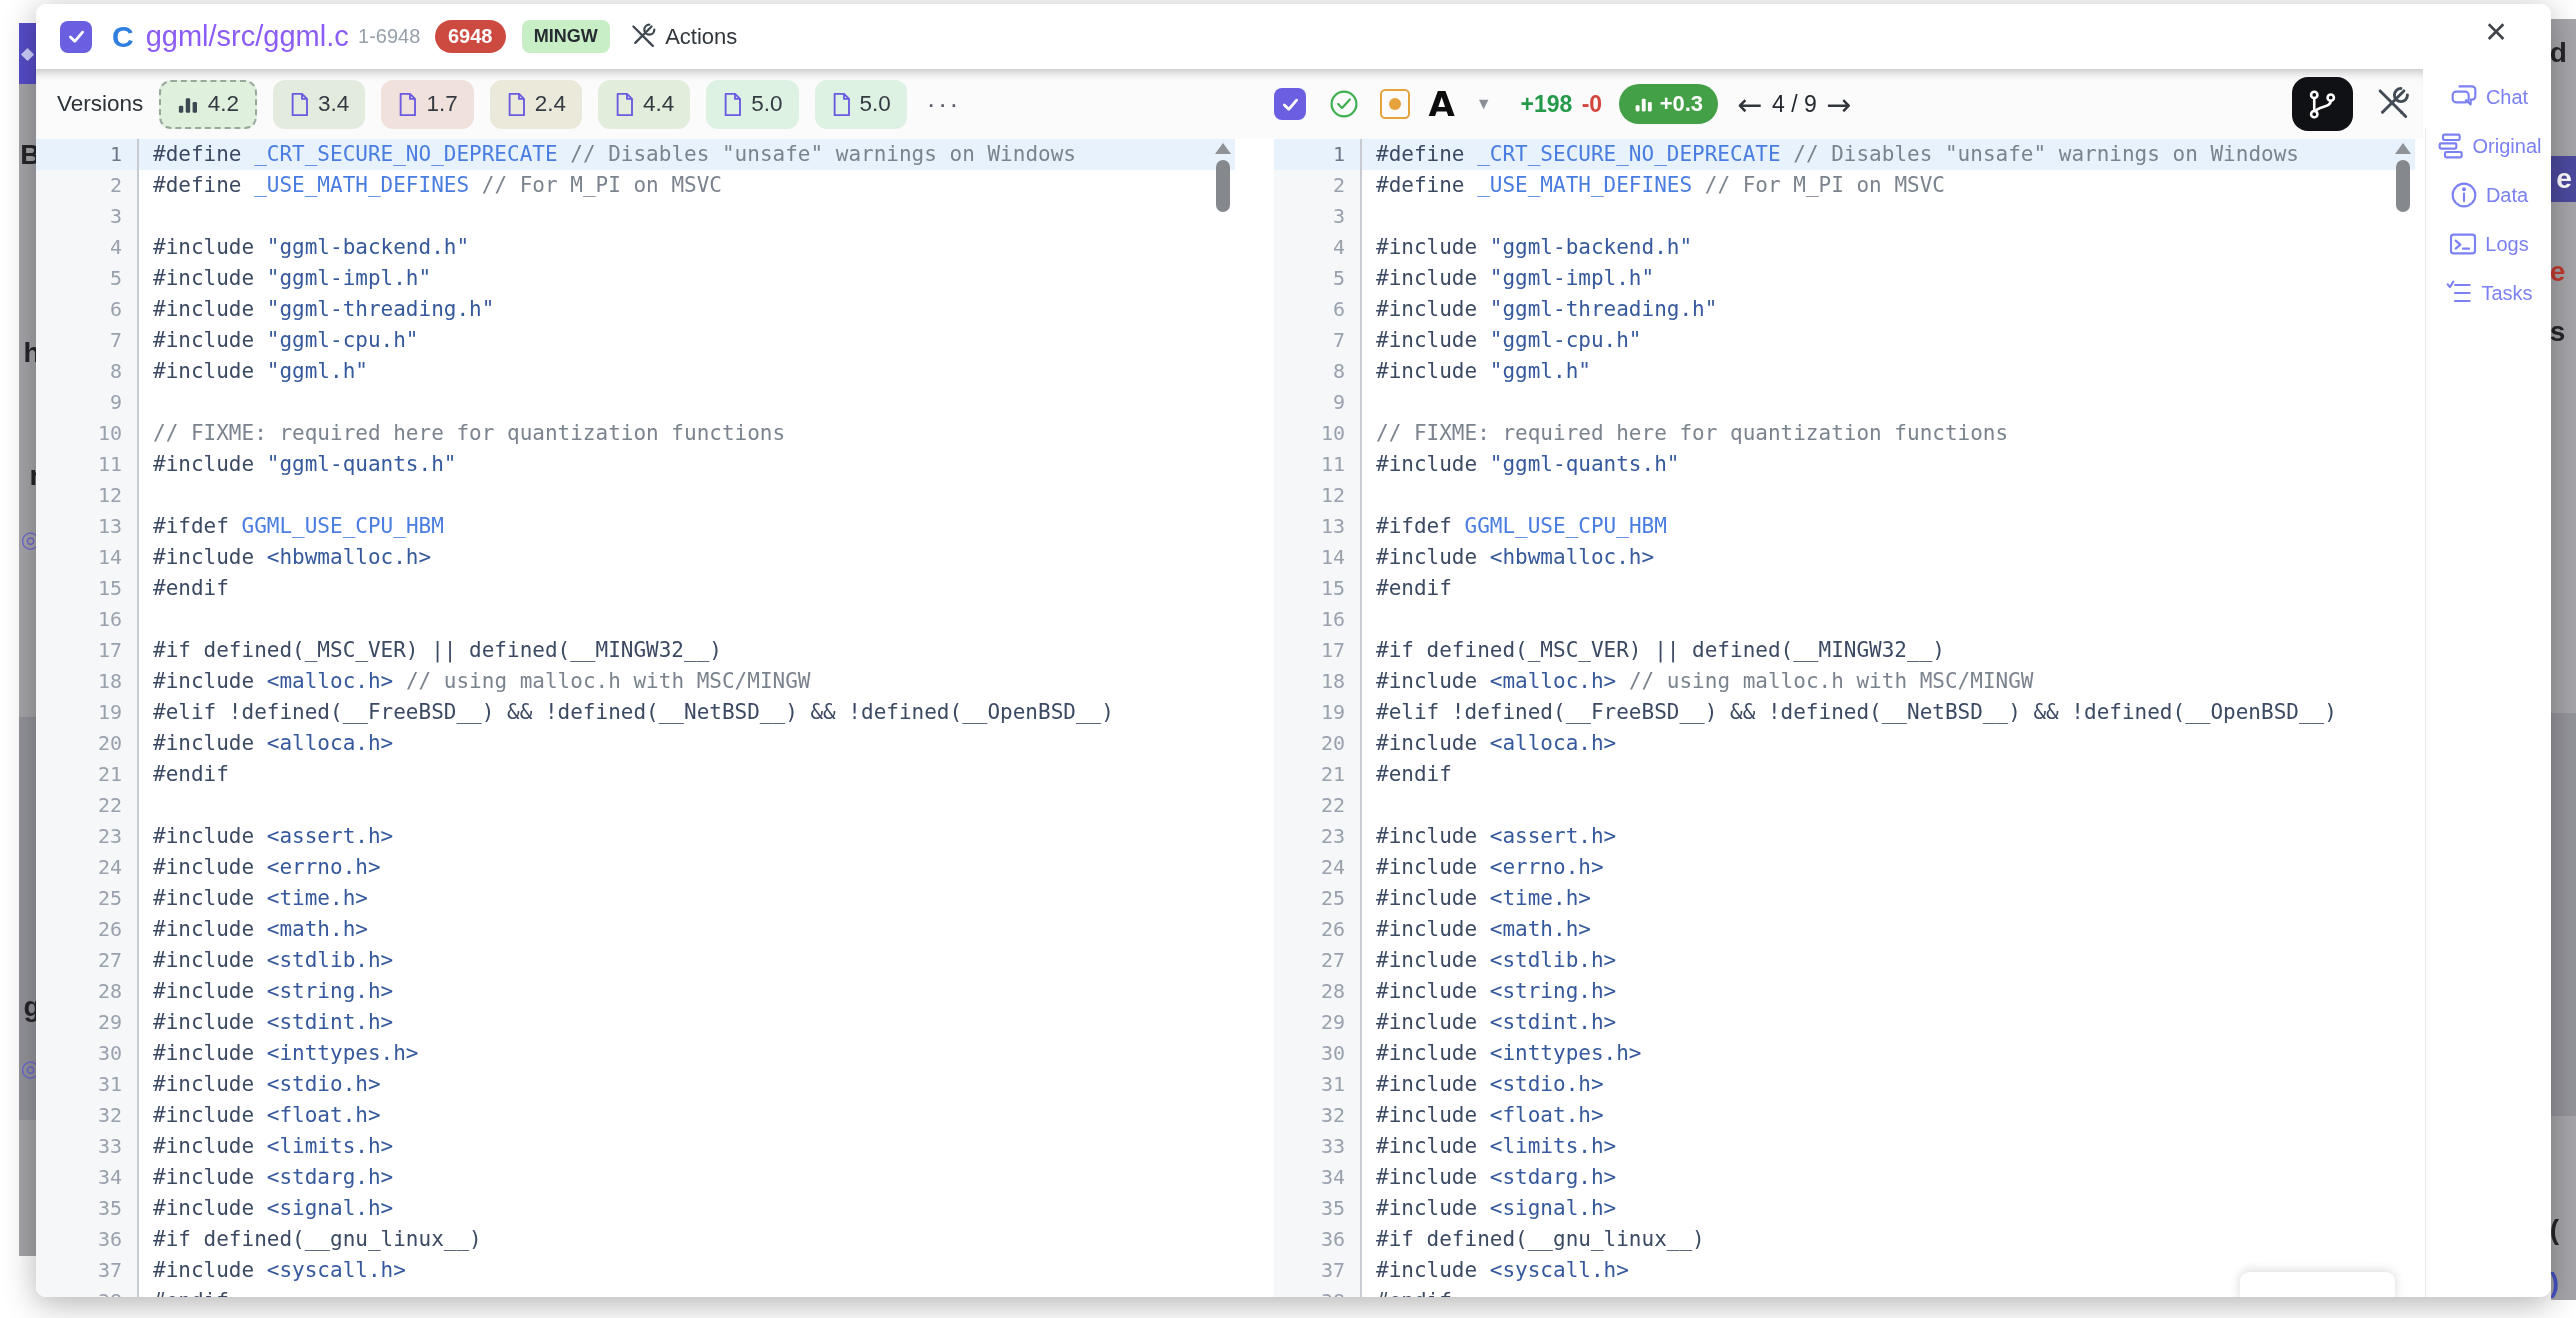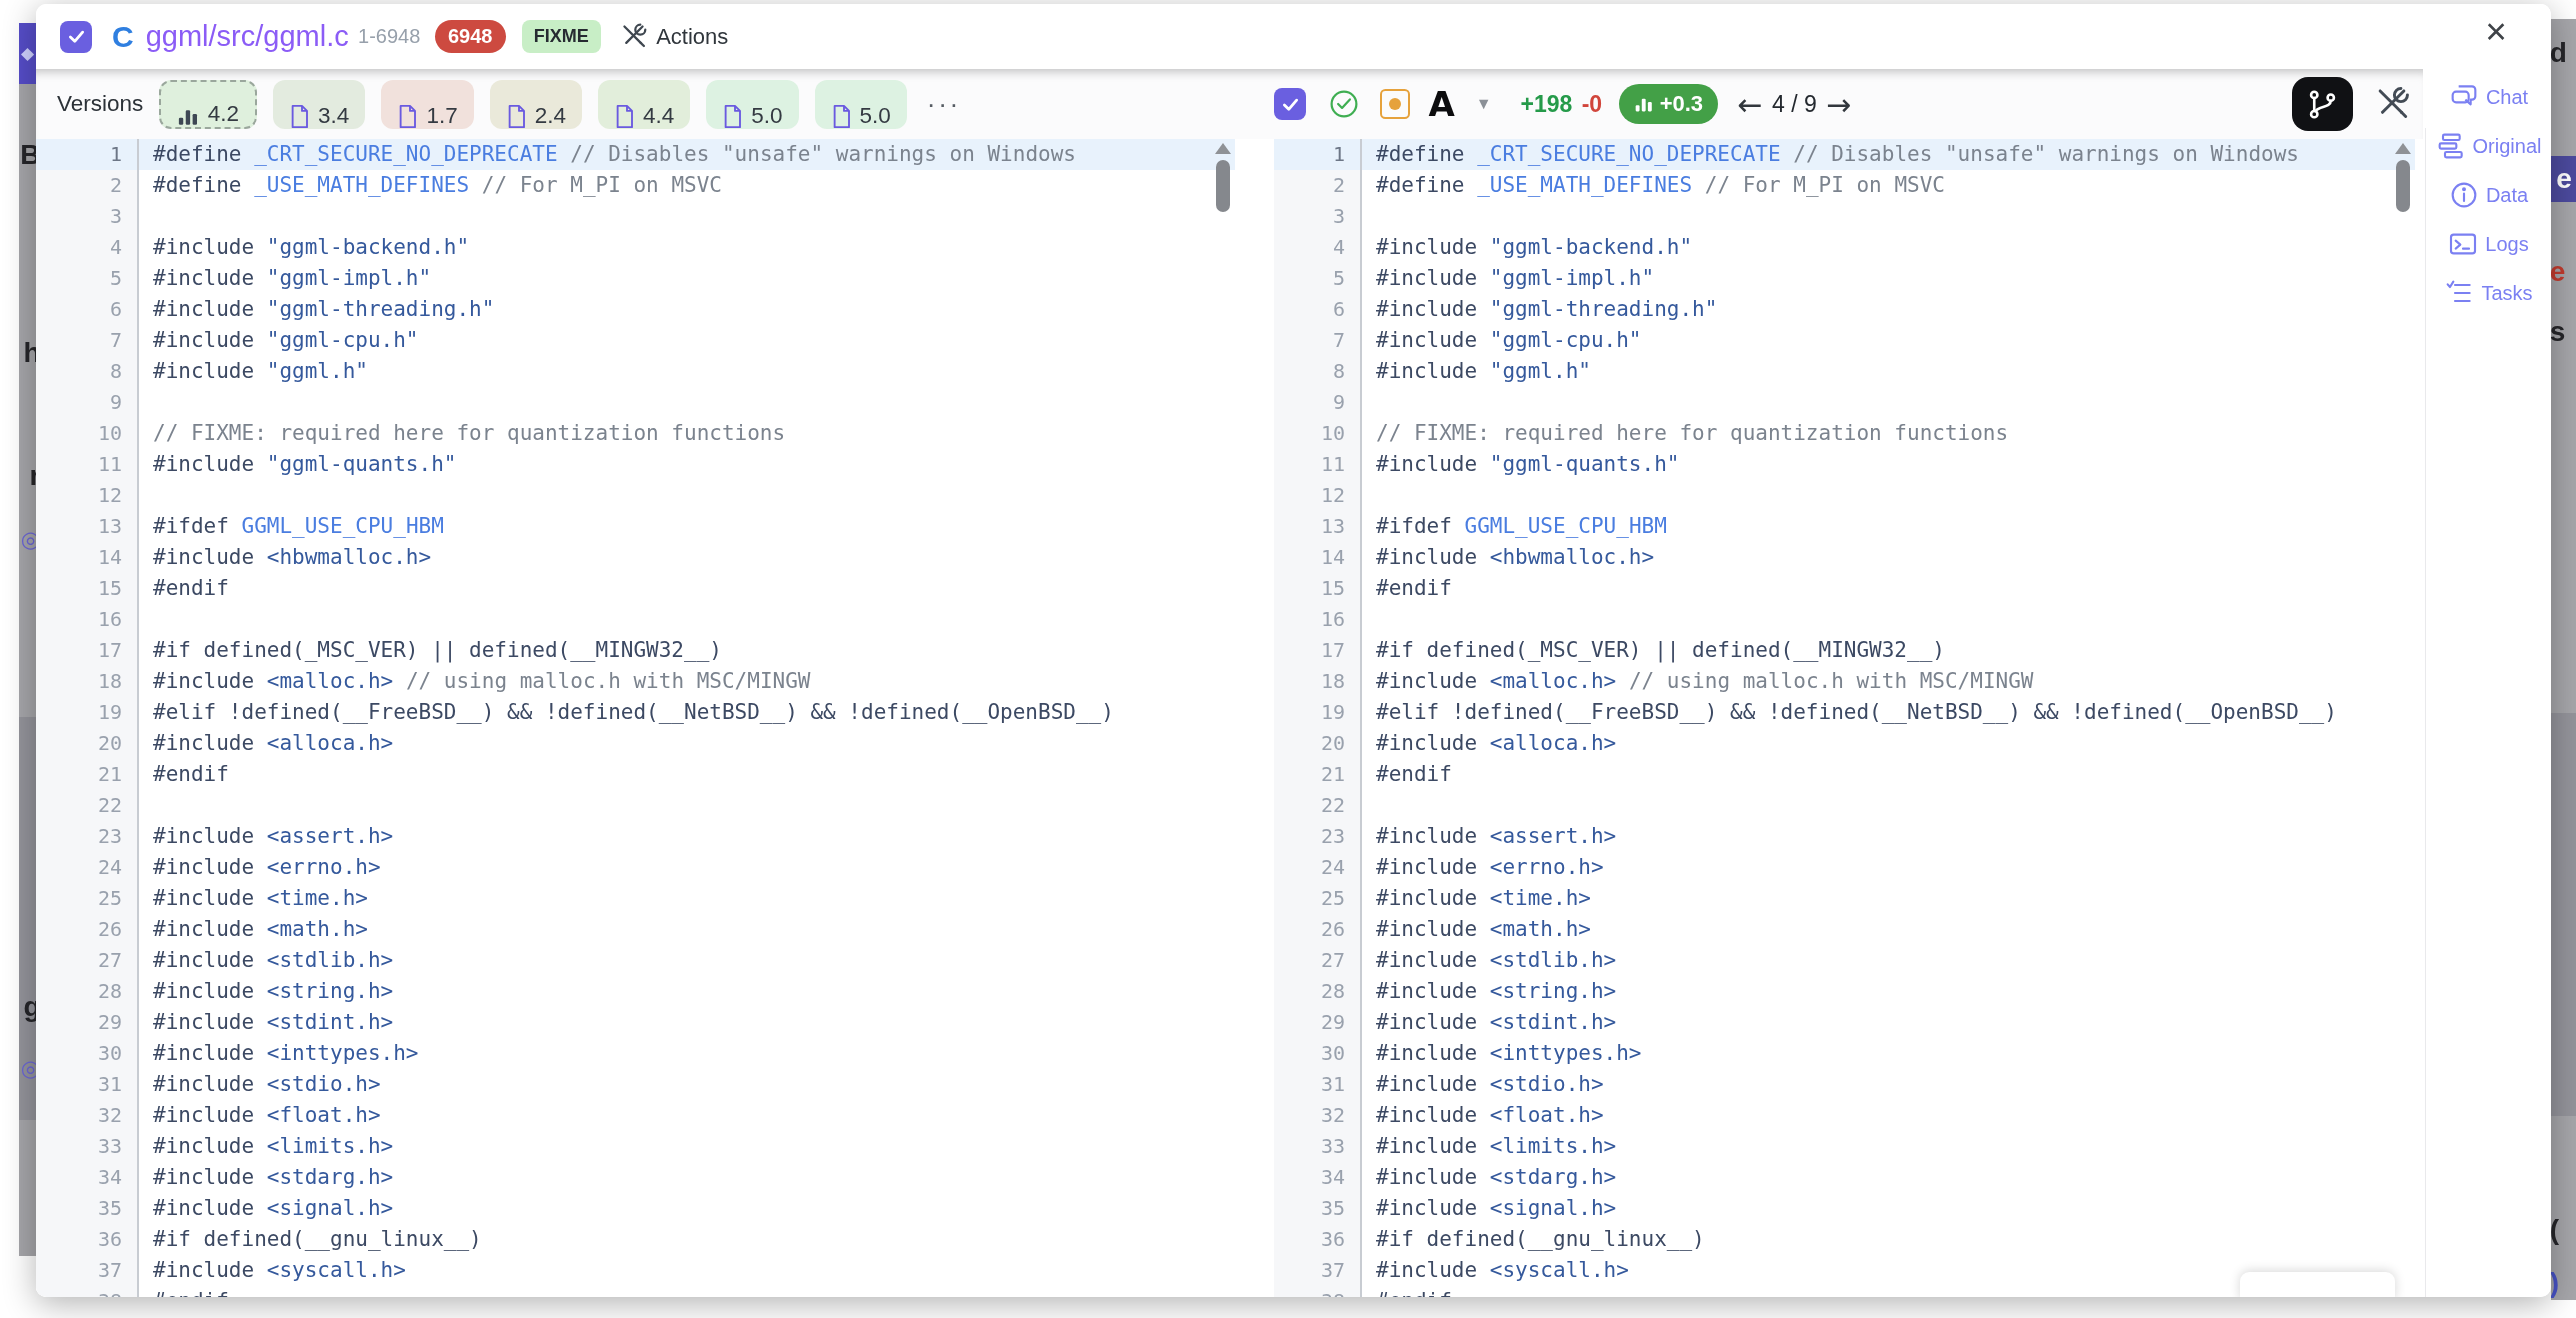--- a/index.html
+++ b/index.html
@@ -41,21 +41,21 @@
            font-size:22px;color:#30363c;cursor:pointer;}
   .close{position:absolute;left:2440px;top:6.6px;font-size:37px;color:#3f4348;
          width:40px;text-align:center;cursor:pointer;z-index:9;}
 
   
   .toolbar{position:absolute;left:0;top:65px;width:2387px;height:70px;background:#fbfbfc;
            box-shadow:inset 0 9.3px 9.3px -6px rgba(0,0,0,.22);z-index:4;}
   .tb-left{position:absolute;left:0;top:0;height:100%;display:flex;align-items:center;
            padding-left:21px;gap:16px;}
   .tb-label{font-size:22.5px;color:#2c3238;}
-  .chip{height:49px;border-radius:12px;display:inline-flex;align-items:flex-end;gap:8px;
+  .chip{height:49px;border-radius:12px;display:inline-flex;align-items:center;gap:8px;
         padding:0 16px;font-size:22.5px;color:#343a42;cursor:pointer;box-sizing:border-box;}
   .chip.dashed{border:2px dashed #9aa79c;}
   .more{font-size:26.4px;color:#565c63;letter-spacing:2.6px;margin-left:4px;cursor:pointer;}
 
   .tb-right{position:absolute;left:1238px;right:8px;top:0;height:100%;
             display:flex;align-items:center;}
   .gc{margin-left:22.5px;}
   .orange-sq{margin-left:21px;width:26.4px;height:26.4px;border:2.6px solid #e6a23c;border-radius:5.3px;
              display:flex;align-items:center;justify-content:center;}
   .orange-sq i{width:12px;height:12px;border-radius:50%;background:#e6a23c;}
@@ -140,21 +140,21 @@
   <div class="header">
     <span class="checkbox">
       <svg width="21" height="21" viewBox="0 0 24 24">
         <path d="M5 12.5 L10 17.5 L19 7" stroke="#fff" stroke-width="3.2" fill="none" stroke-linecap="round" stroke-linejoin="round"></path>
       </svg>
     </span>
     <span class="c-icon">C</span>
     <span class="title">ggml/src/ggml.c</span>
     <span class="range">1-6948</span>
     <span class="badge-red">6948</span>
-    <span class="badge-file">FIXME</span>
+    <span class="badge-file">MINGW</span>
     <span class="actions">
       <svg width="29" height="29" viewBox="0 0 64 64" stroke="#3f4750" stroke-width="5" fill="none" stroke-linecap="round">
         <path d="M12 10 L48 46"></path>
           <path d="M48 46 l7 7"></path>
         <path d="M52 10 L16 46"></path>
           <path d="M58 17 a11 11 0 1 1 -11 -11"></path>
       </svg>
       <span>Actions</span>
     </span>
   </div>

